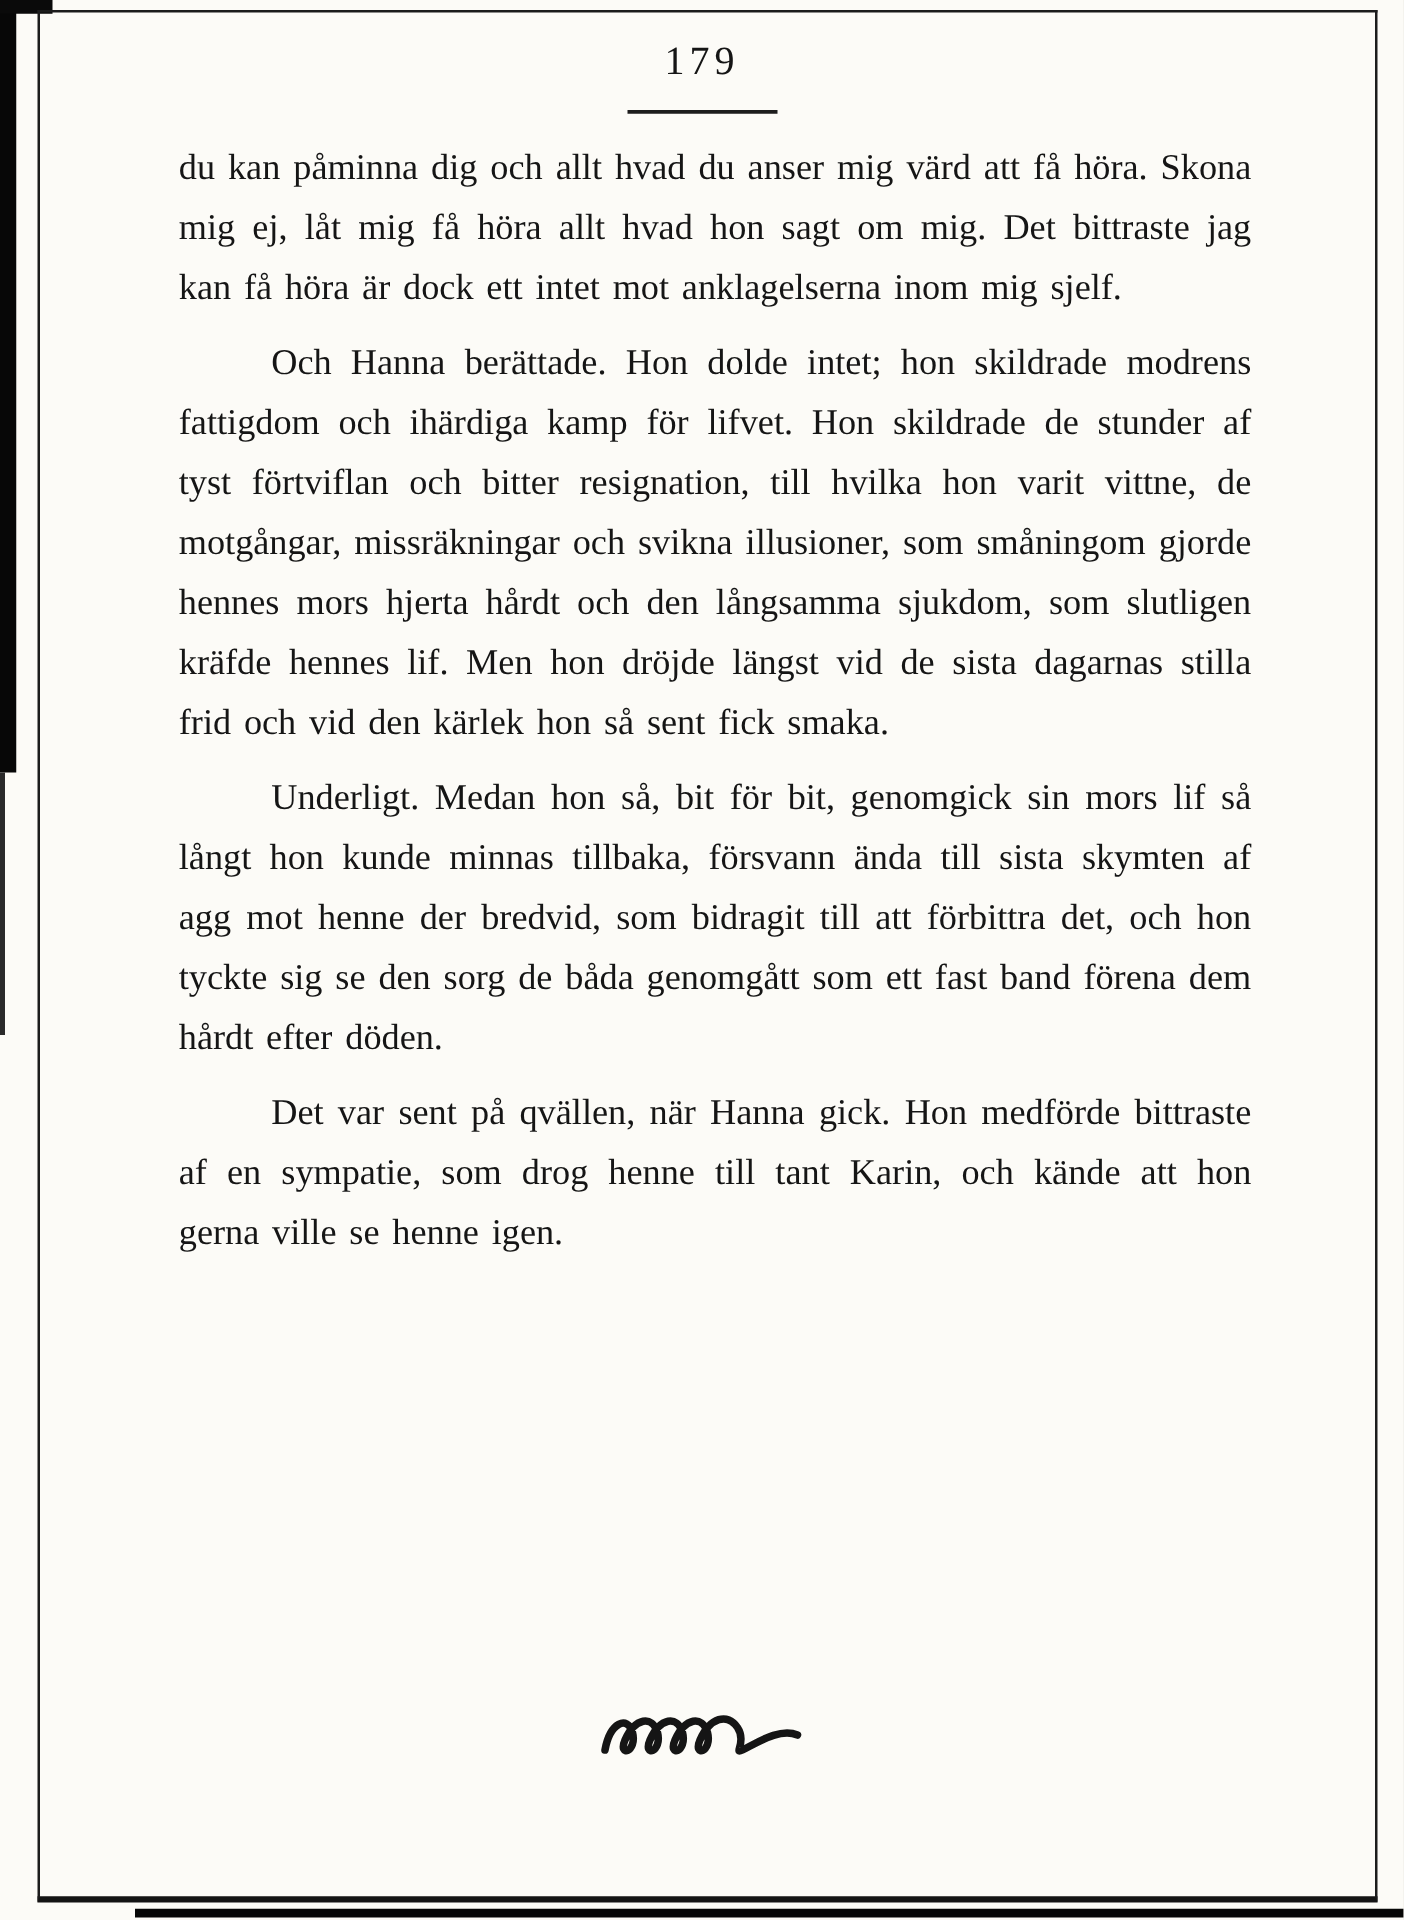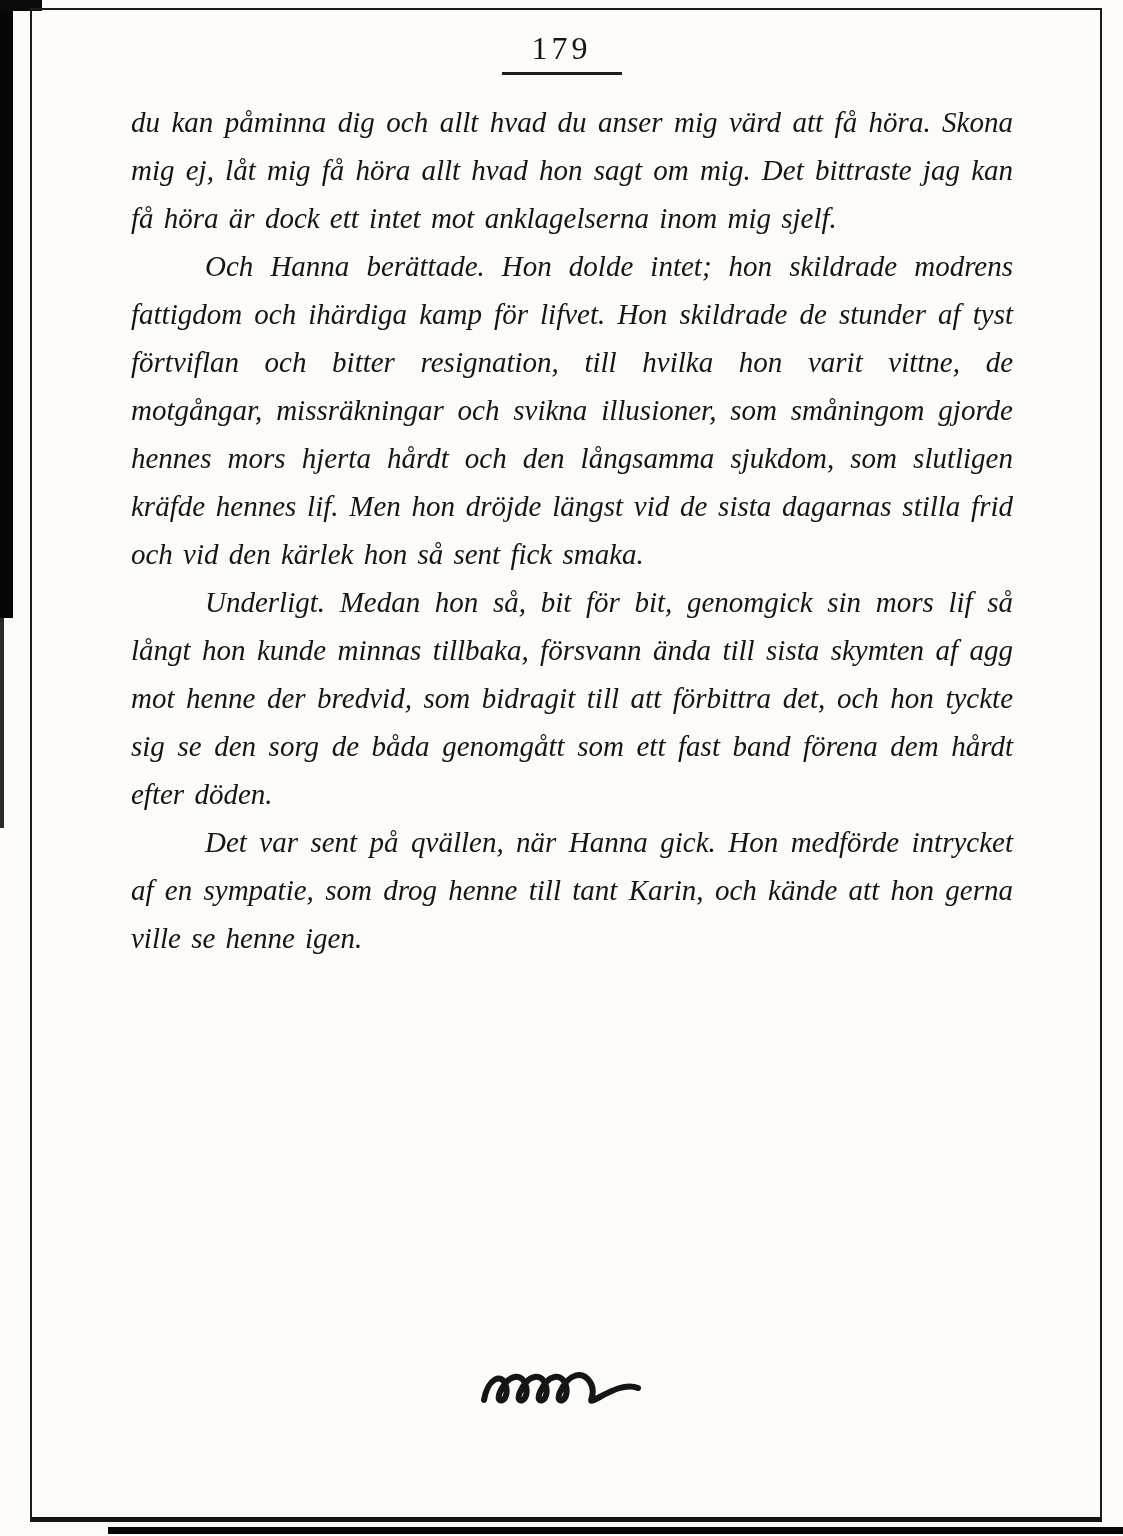--- a/index.html
+++ b/index.html
@@ -57,36 +57,35 @@
   .page-header {
     position: absolute;
     top: 30px; left: 0;
     width: 100%;
     text-align: center;
   }
   .page-number {
     display: inline-block;
     font-size: 32px;
     letter-spacing: 4px;
-    padding: 0 30px 5px 30px;
+    padding: 0 30px 21px 30px;
     border-bottom: 3px solid #1d1d1d;
   }
   
   .text-block {
     position: absolute;
     left: 131px; top: 98px;
     width: 882px;
   }
   .para {
-    margin: 0;
+    margin: 12px;
     font-size: 29px;
     line-height: 48px;
     text-align: justify;
     word-spacing: 3px;
-    font-style: italic;
   }
   .para.indent {
     text-indent: 74px;
   }
   
   .ornament {
     position: absolute;
     top: 1358px; left: 0;
     width: 100%;
     text-align: center;
@@ -107,21 +106,21 @@
   <div class="scan-bar-bottom"></div>
 
   <header class="page-header">
     <span class="page-number">179</span>
   </header>
 
   <main class="text-block">
     <p class="para">du kan påminna dig och allt hvad du anser mig värd att få höra.  Skona mig ej, låt mig få höra allt hvad hon sagt om mig.  Det bittraste jag kan få höra är dock ett intet mot anklagelserna inom mig sjelf.</p>
     <p class="para indent">Och Hanna berättade.  Hon dolde intet; hon skildrade modrens fattigdom och ihärdiga kamp för lifvet.  Hon skildrade de stunder af tyst förtviflan och bitter resignation, till hvilka hon varit vittne, de motgångar, missräkningar och svikna illusioner, som småningom gjorde hennes mors hjerta hårdt och den långsamma sjukdom, som slutligen kräfde hennes lif.  Men hon dröjde längst vid de sista dagarnas stilla frid och vid den kärlek hon så sent fick smaka.</p>
     <p class="para indent">Underligt.  Medan hon så, bit för bit, genomgick sin mors lif så långt hon kunde minnas tillbaka, försvann ända till sista skymten af agg mot henne der bredvid, som bidragit till att förbittra det, och hon tyckte sig se den sorg de båda genomgått som ett fast band förena dem hårdt efter döden.</p>
-    <p class="para indent">Det var sent på qvällen, när Hanna gick. Hon medförde intrycket af en sympatie, som drog henne till tant Karin, och kände att hon gerna ville se henne igen.</p>
+    <p class="para indent">Det var sent på qvällen, när Hanna gick. Hon medförde bittraste af en sympatie, som drog henne till tant Karin, och kände att hon gerna ville se henne igen.</p>
   </main>
 
   <div class="ornament">
     <svg width="168" height="56" viewBox="0 0 168 56" aria-hidden="true">
       <path d="M6 42
                C 10 20, 24 14, 28 28
                C 32 44, 16 48, 22 34
                C 30 16, 44 14, 48 28
                C 52 44, 36 48, 42 34
                C 50 16, 64 14, 68 28

